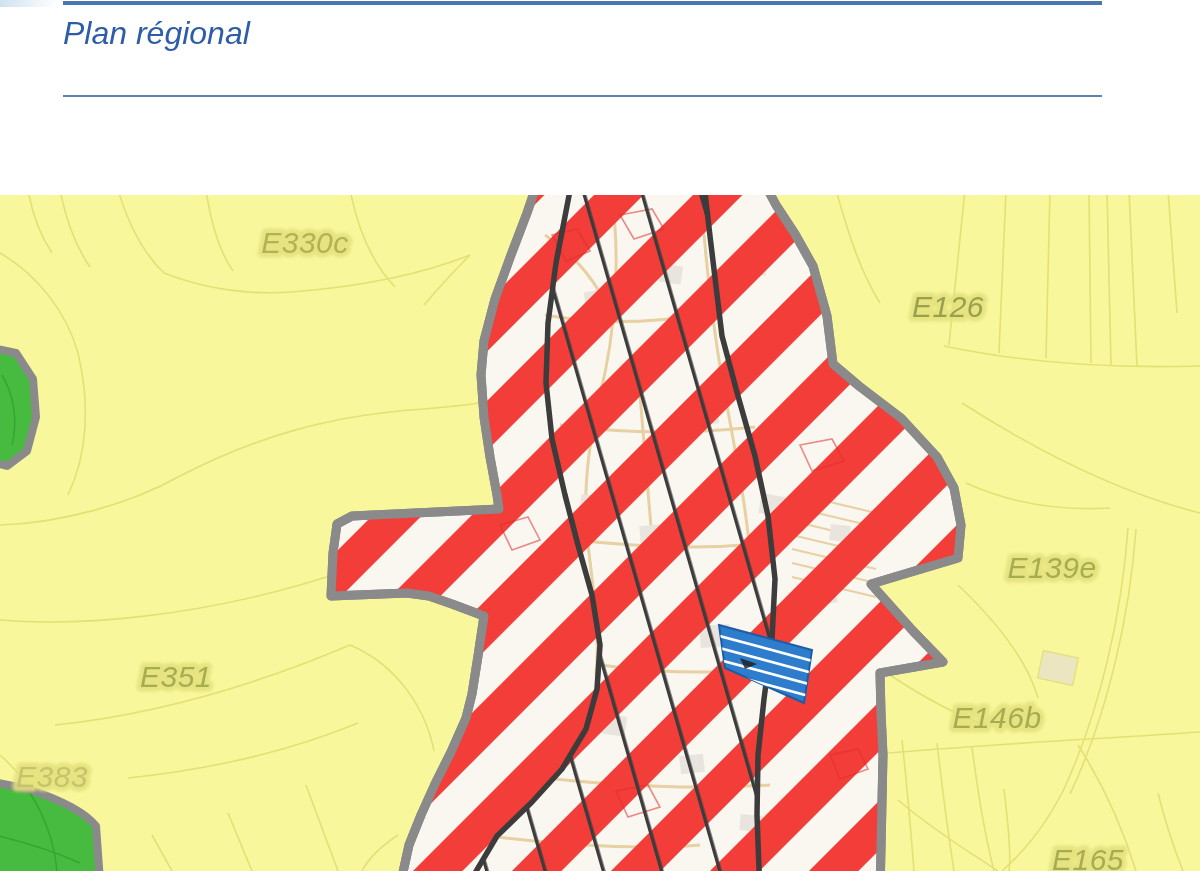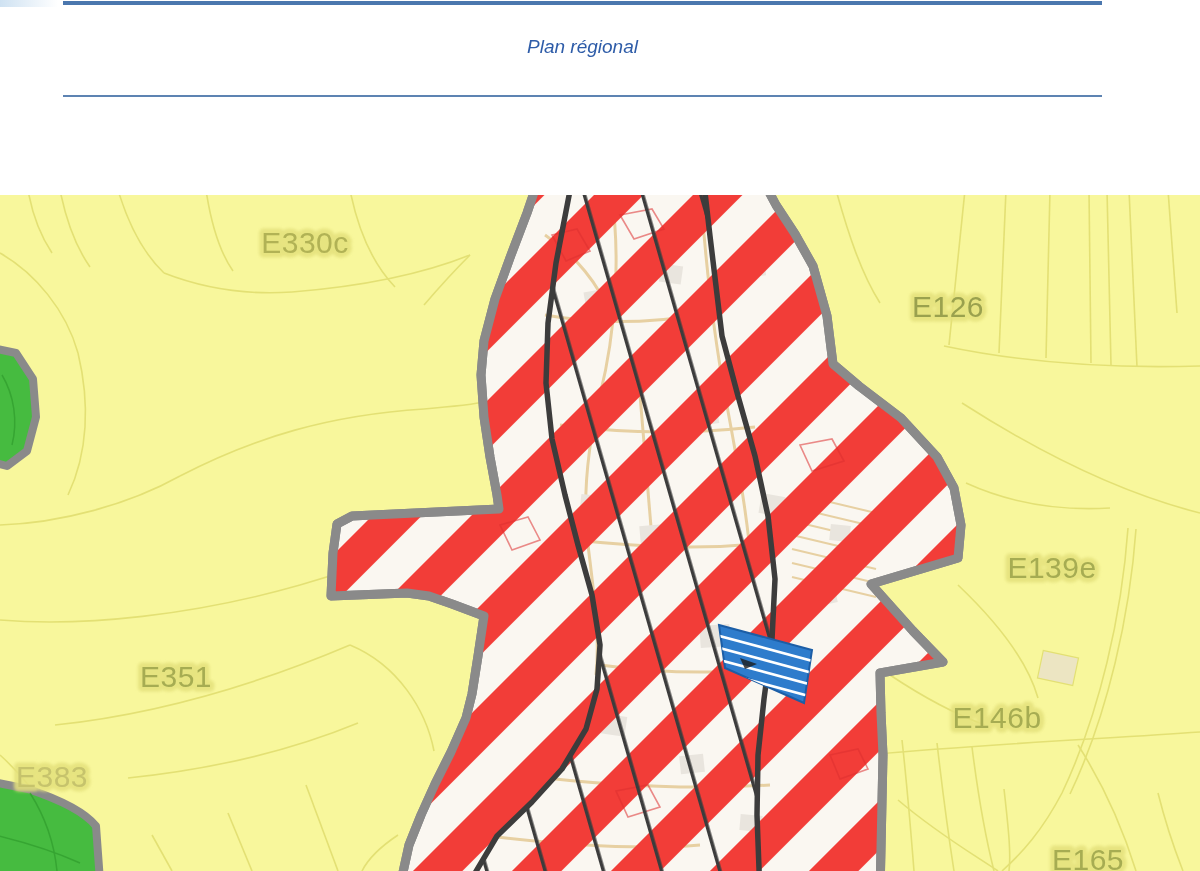--- a/index.html
+++ b/index.html
@@ -3,25 +3,25 @@
 <meta charset="utf-8">
 <style>
   html,body{margin:0;padding:0;background:#ffffff;}
   #page{position:relative;width:1200px;height:871px;background:#fff;overflow:hidden;
         font-family:"Liberation Sans",sans-serif;}
   .corner-wash{position:absolute;left:0;top:0;width:58px;height:7px;
         background:linear-gradient(to right,#cfe2f2,#ffffff);}
   .rule{position:absolute;left:63px;width:1039px;background:var(--ruleBlue);}
   .rule-top{top:1px;height:4px;}
   .rule-mid{top:95px;height:2px;background:var(--ruleBlue2);}
-  .subtitle{position:absolute;left:63px;width:1039px;top:36px;text-align:center;
-        font-style:italic;font-size:19px;color:var(--titleBlue);}
+  .subtitle{position:absolute;left:63px;width:1039px;top:15px;
+        font-style:italic;font-size:32px;color:var(--titleBlue);}
   .title{position:absolute;left:63px;width:1039px;top:146px;text-align:center;
         font-size:35px;color:var(--titleBlue);}
-  #mapwrap{position:absolute;left:0;top:195px;width:1200px;height:488px;}
+  #mapwrap{position:absolute;left:0;top:195px;width:1200px;height:488px;font-style:italic;}
   svg{display:block;}
 
   .bg{fill:var(--yellow);}
   .parcel{fill:none;stroke:var(--parcel);stroke-width:1.6;}
   .green{fill:var(--green);stroke:var(--gray);stroke-width:8;stroke-linejoin:round;}
   .greenline{fill:none;stroke:var(--greenLine);stroke-width:1.5;}
   .bldg-out{fill:var(--beige);stroke:var(--parcel);stroke-width:1.2;}
   .zone-base{fill:var(--zoneBase);stroke:var(--gray);stroke-width:9;stroke-linejoin:round;}
   .zone-border{fill:none;stroke:var(--gray);stroke-width:9;stroke-linejoin:round;}
   .street{fill:none;stroke:var(--street);stroke-width:3;}

